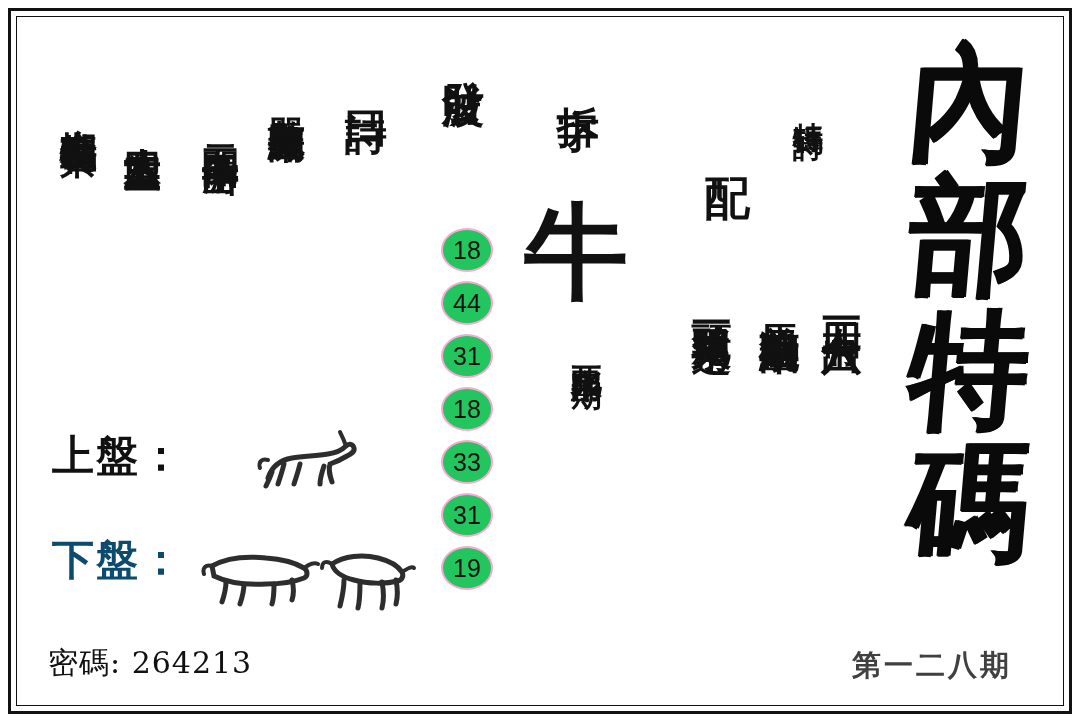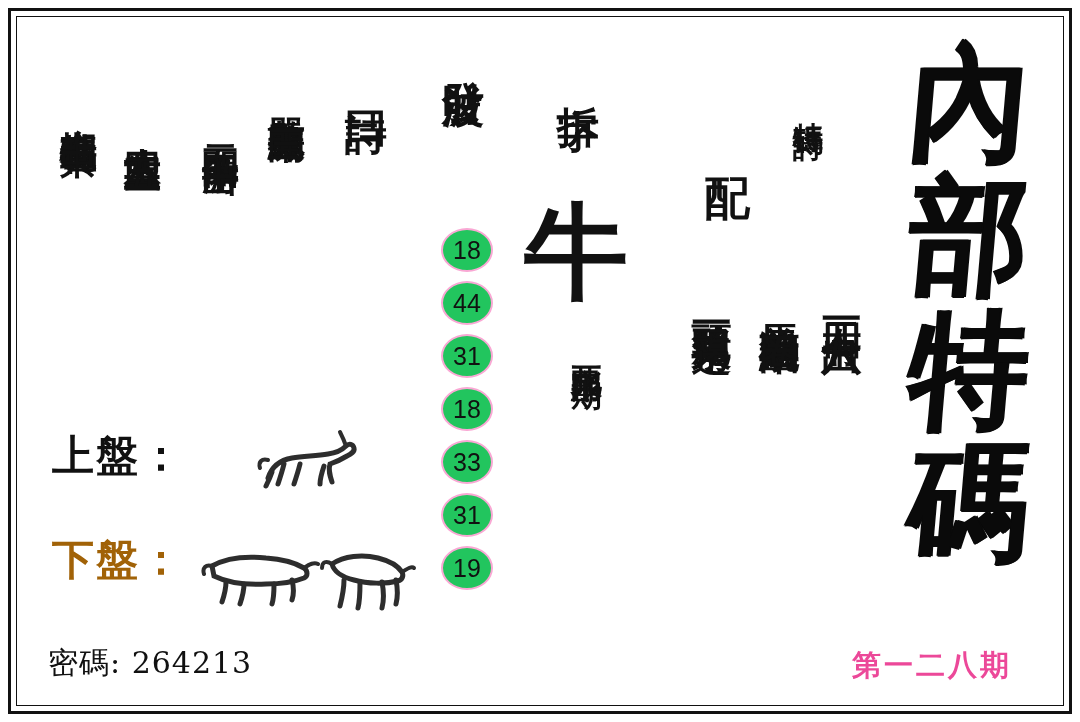--- a/index.html
+++ b/index.html
@@ -202,21 +202,21 @@
     letter-spacing: 2px;
     text-align: right;
   }
   .label-xiapan {
     position: absolute;
     left: 52px;
     top: 532px;
     font-size: 42px;
     font-weight: bold;
     font-family: "DejaVu Serif", serif;
-    color: #a16207;
+    color: #0c4a6e;
     letter-spacing: 2px;
   }
 
   
   .animal {
     position: absolute;
     opacity: 0.88;
   }
   .animal svg { display: block; }
 
@@ -231,21 +231,21 @@
     letter-spacing: 1px;
     margin-top: 25px;
   }
   .issue {
     position: absolute;
     right: 68px;
     bottom: 36px;
     font-size: 29px;
     font-weight: bold;
     font-family: "DejaVu Serif", serif;
-    color: #ec4899;
+    color: #404040;
     letter-spacing: 3px;
   }
 </style>
 </head>
 <body>
 
 <div id="page">
 
   <div class="outer-border"></div>
   <div class="inner-border"></div>

